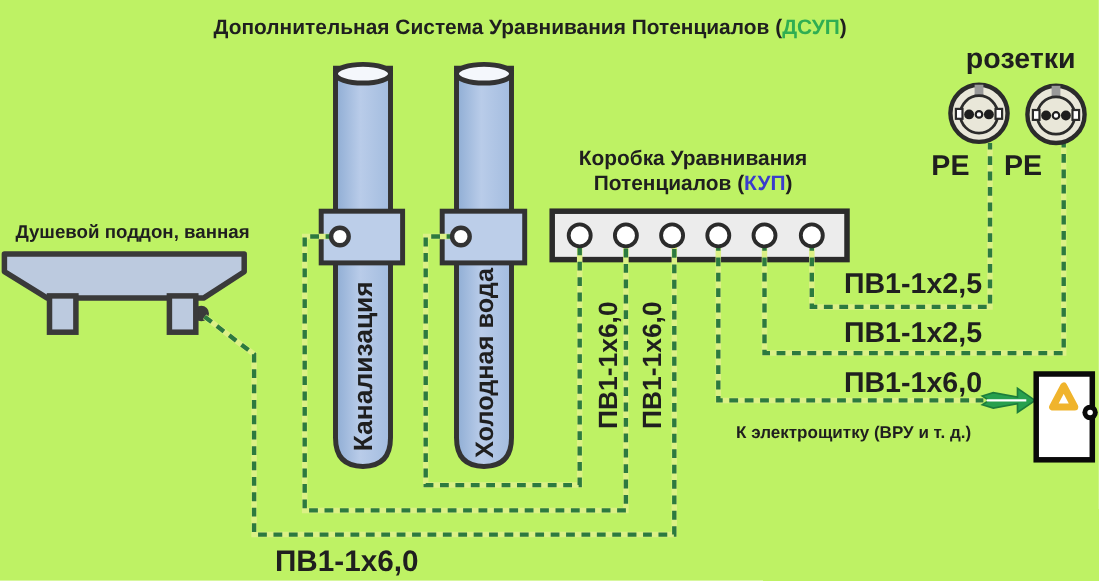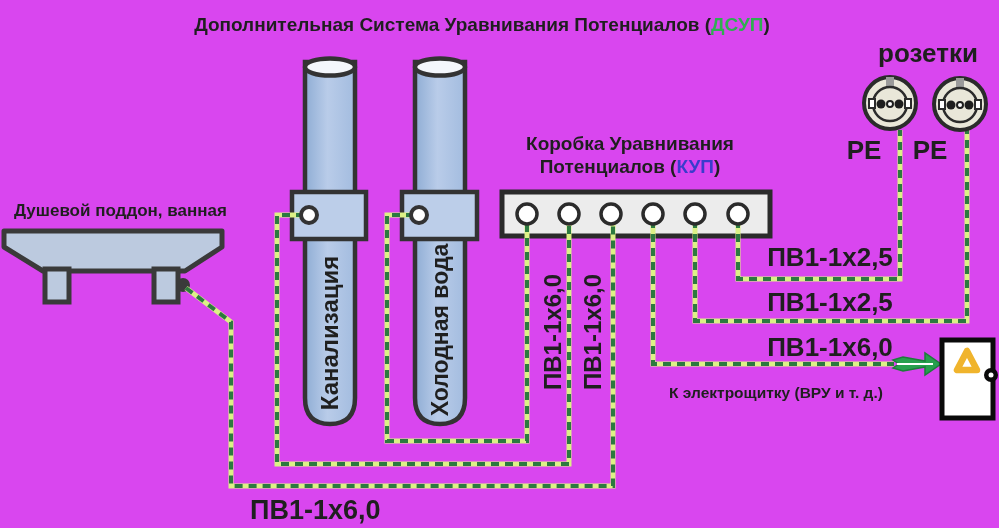--- a/index.html
+++ b/index.html
@@ -1,16 +1,16 @@
 <!DOCTYPE html>
 <html><head>
 <meta charset="utf-8">
 <style>
   html,body{margin:0;padding:0;background:#ffffff;}
-  .stage{width:999px;height:528px;position:relative;background:#d946ef;overflow:hidden;
+  .stage{width:999px;height:528px;position:relative;background:#bef264;overflow:hidden;
          font-family:"Liberation Sans", sans-serif;}
   svg text{font-family:"Liberation Sans", sans-serif;font-weight:bold;fill:#1f1f1f;}
 </style>
 </head>
 <body>
 
 <div class="stage">
 <svg width="999" height="528" viewBox="0 0 999 528">
   <defs>
     <linearGradient id="pipeGrad" x1="0" y1="0" x2="1" y2="0">

